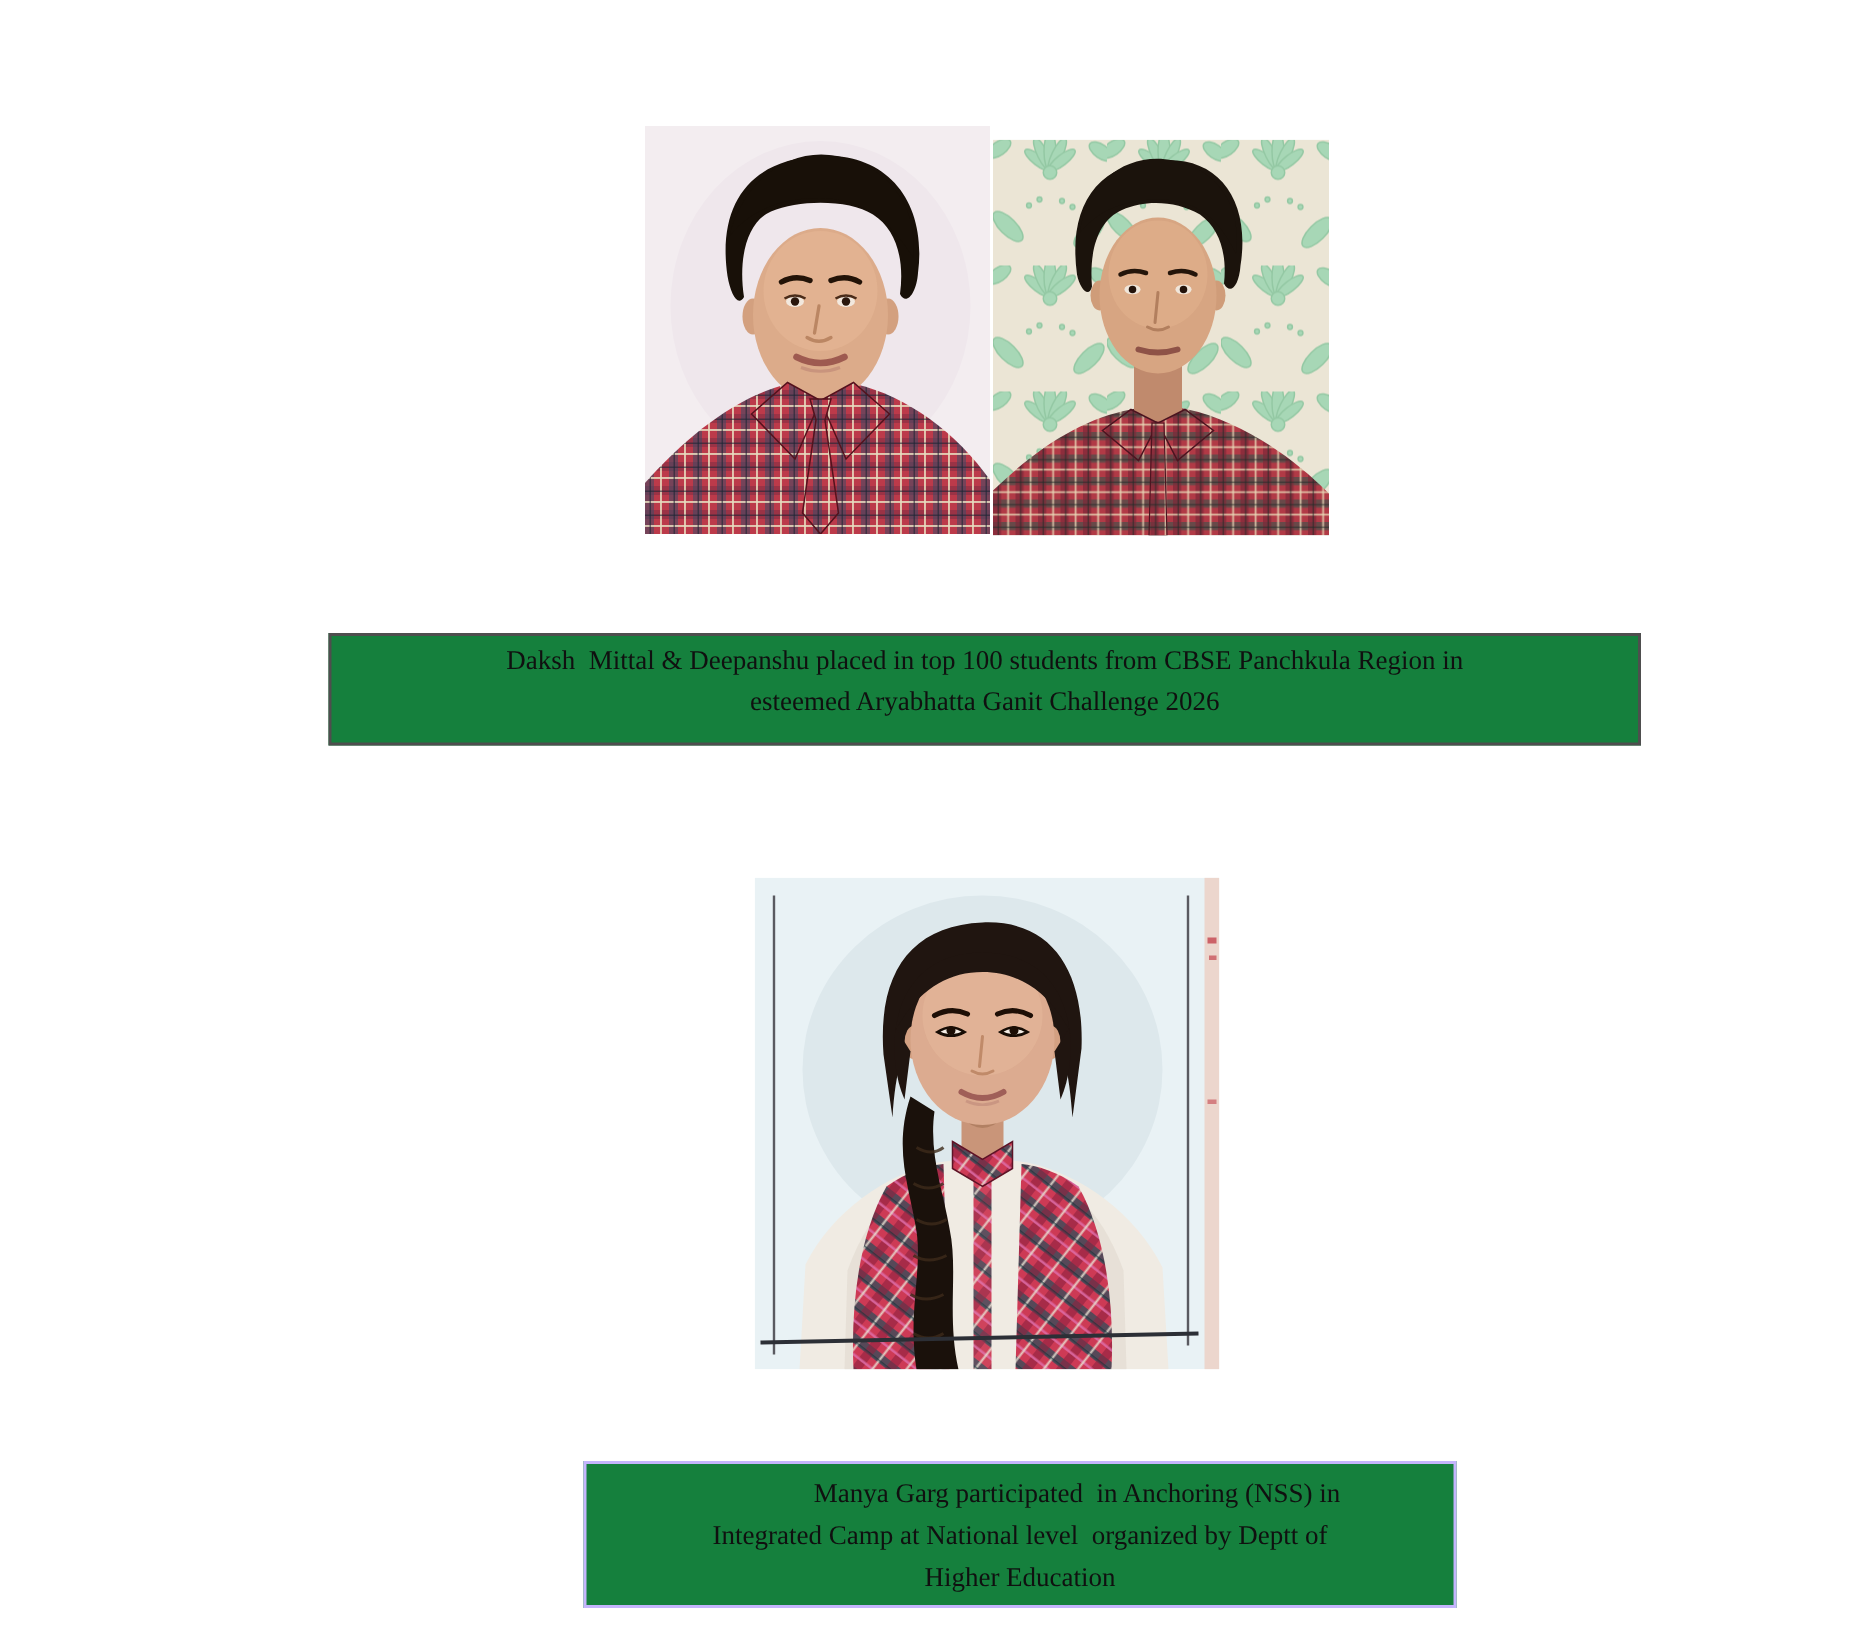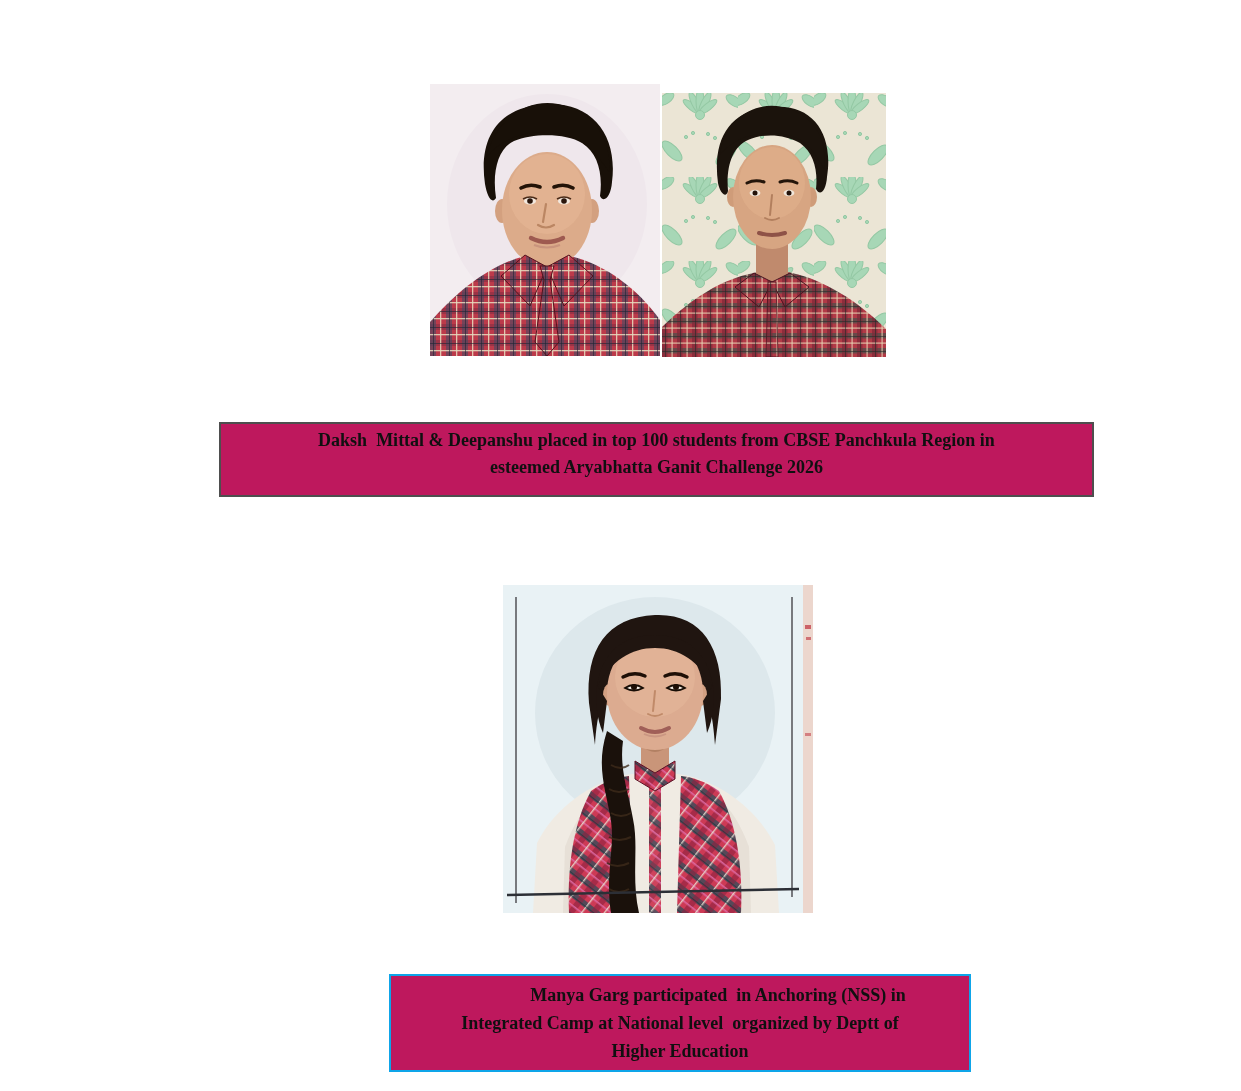--- a/index.html
+++ b/index.html
@@ -13,35 +13,35 @@
   figure{margin:0;padding:0;}
   .photo{position:absolute;overflow:hidden;}
   .photo svg{display:block;}
   .photo-boy-left{left:430px;top:84px;width:230px;height:272px;}
   .photo-boy-right{left:662px;top:93px;width:224px;height:264px;}
   .photo-girl{left:503px;top:585px;width:310px;height:328px;}
 
   .caption-box{
     position:absolute;
     box-sizing:border-box;
-    background:#be185d;
+    background:#15803d;
     color:#101010;
-    font-weight:700;
+    font-weight:400;
     font-size:18px;
     text-align:center;
   }
   .caption-achievement{
     left:219px;top:422px;width:875px;height:75px;
     border:2px solid #4e4e4e;
     padding-top:3px;
   }
   .caption-achievement .cap-line{line-height:27px;}
   .caption-nss{
     left:389px;top:974px;width:582px;height:98px;
-    border:2px solid #0ea5e9;
+    border:2px solid #c4b5fd;
     padding-top:5px;
   }
   .caption-nss .cap-line{line-height:28px;}
   .cap-line{white-space:pre;}
   .cap-line.indented{transform:translateX(38px);}
 </style>
 </head>
 <body>
 
 <div class="page">

